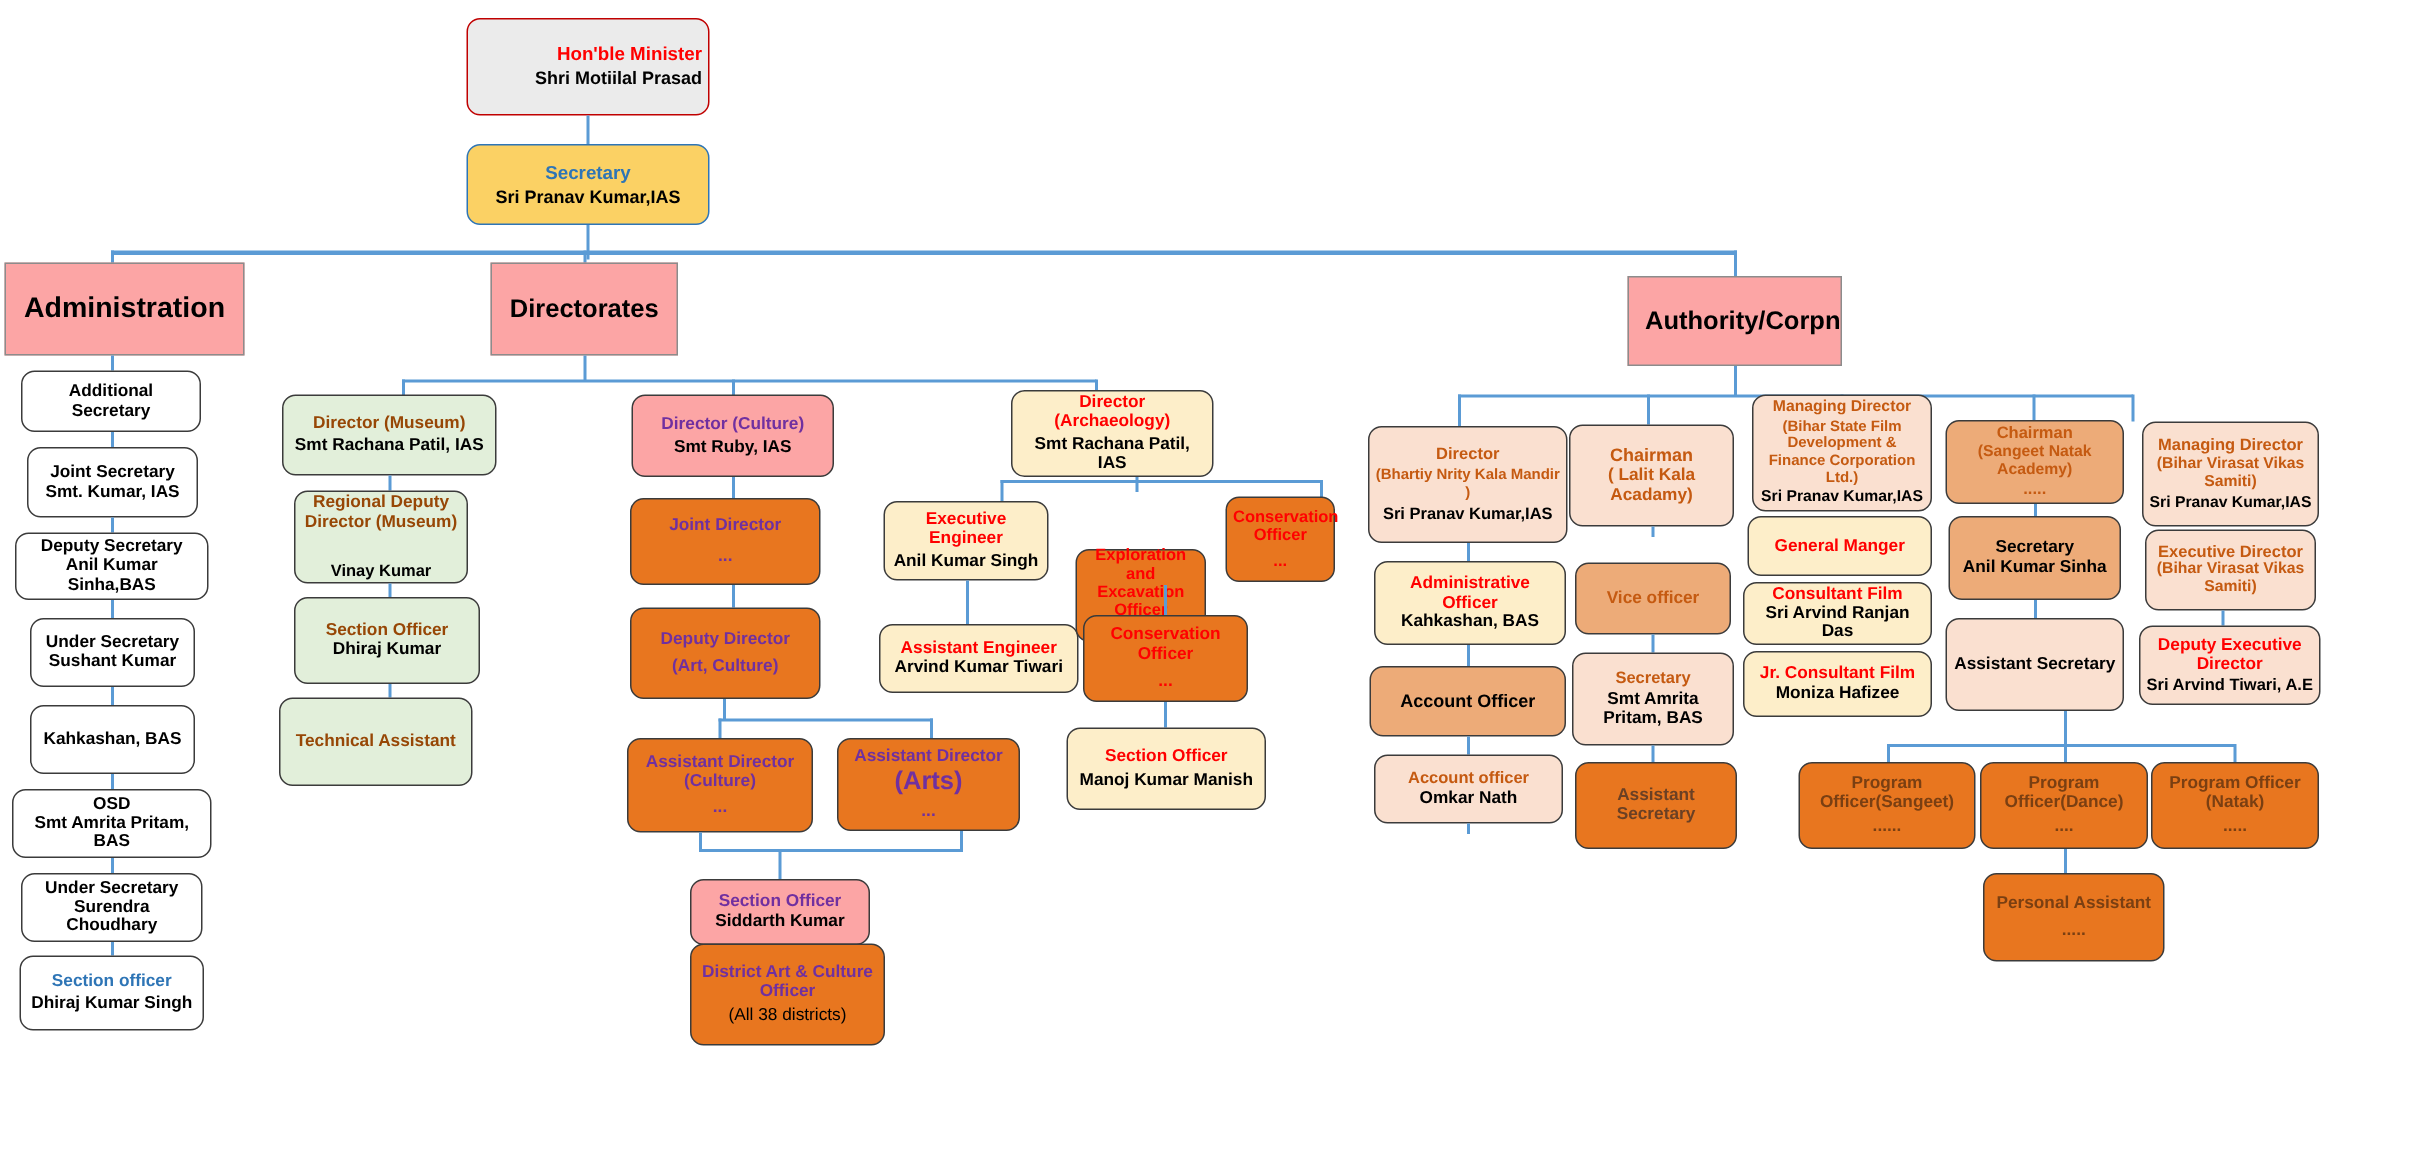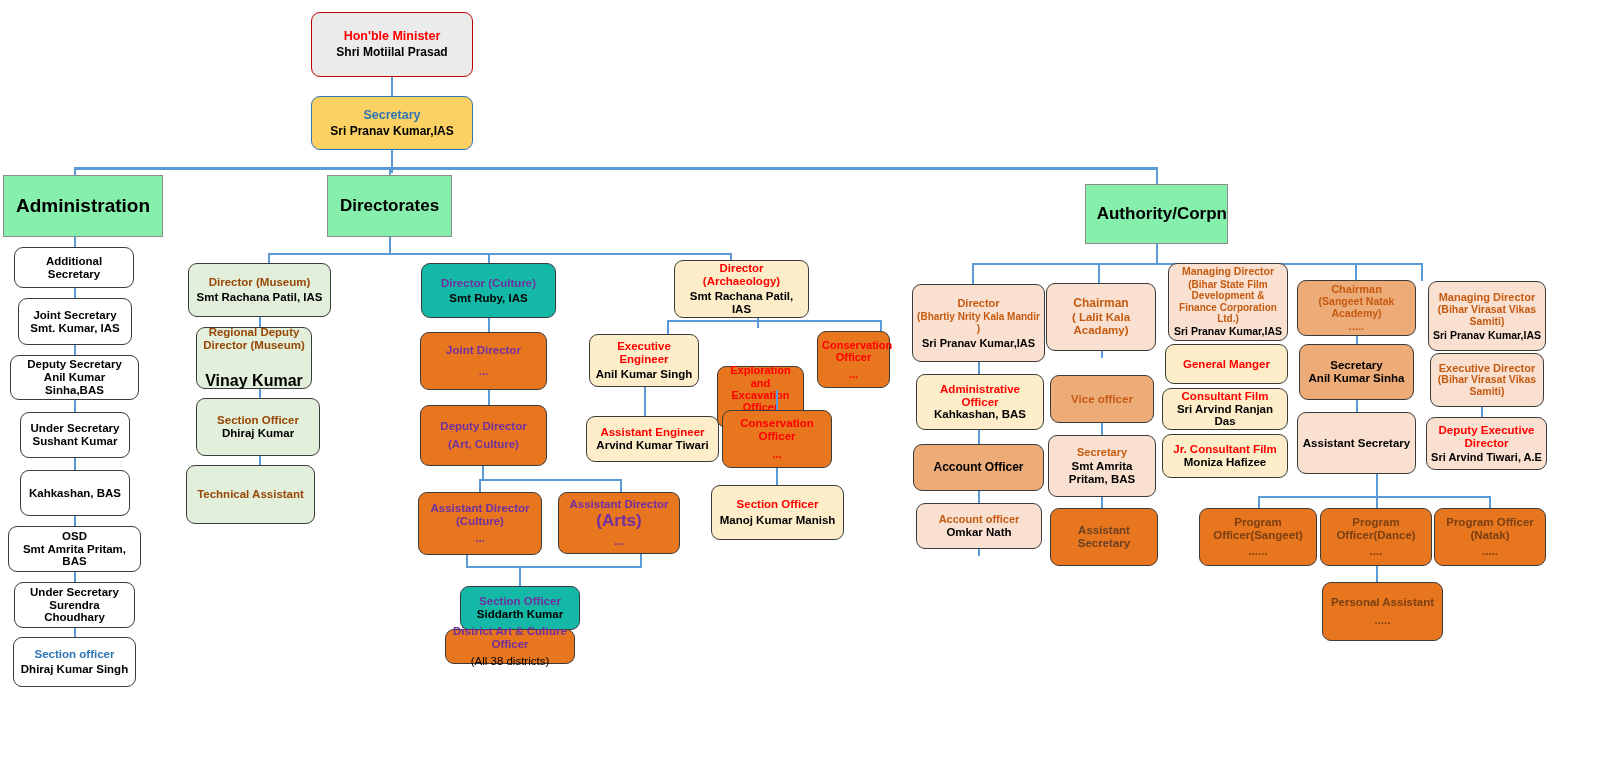--- a/index.html
+++ b/index.html
@@ -5,55 +5,55 @@
   html,body{margin:0;padding:0;background:#ffffff;}
   body{font-family:"Liberation Sans",sans-serif;}
   #canvas{position:relative;width:1606px;height:767px;overflow:hidden;background:#fff;}
 
   .node{position:absolute;box-sizing:border-box;border-radius:9px;
         display:flex;flex-direction:column;align-items:center;justify-content:center;
         text-align:center;line-height:1.12;padding:2px 4px;}
   .node .ln{display:block;width:100%;}
 
   
-  .hdr{position:absolute;box-sizing:border-box;background:#86efac;border:1px solid #8c8c8c;
+  .hdr{position:absolute;box-sizing:border-box;background:#fca5a5;border:1px solid #8c8c8c;
        border-radius:0;display:flex;align-items:center;justify-content:center;
        font-weight:bold;color:#000;}
 
   
   .ln-h,.ln-v{position:absolute;background:#5b9bd5;}
   .ln-h{height:2px;}
   .ln-v{width:2px;}
 
   
   .p-grey   {background:#ebebeb;border:1.4px solid #c00000;}
   .p-yellow {background:#fbd164;border:1.4px solid #2e75b6;}
   .p-white  {background:#ffffff;border:1.4px solid #3b3b3b;}
   .p-green  {background:#e2efda;border:1.4px solid #3b3b3b;}
-  .p-blue   {background:#14b8a6;border:1.4px solid #3b3b3b;}
+  .p-blue   {background:#fca5a5;border:1.4px solid #3b3b3b;}
   .p-orange {background:#e8761f;border:1.4px solid #3b3b3b;}
   .p-cream  {background:#fdeec9;border:1.4px solid #3b3b3b;}
   .p-peach  {background:#fae0d0;border:1.4px solid #3b3b3b;}
   .p-salmon {background:#edab78;border:1.4px solid #3b3b3b;}
 
   
   .t-red    {color:#ff0000;font-weight:bold;}
   .t-black  {color:#000000;font-weight:bold;}
   .t-blue   {color:#2e75b6;font-weight:bold;}
   .t-purple {color:#7030a0;font-weight:bold;}
   .t-orange {color:#c55a11;font-weight:bold;}
   .t-sienna {color:#974706;font-weight:bold;}
   .t-plain  {color:#000000;font-weight:bold;}
 </style>
 </head>
 <body>
 
 <div id="canvas">
 
-  <div class="node p-grey" style="left:311px;top:12px;width:162px;height:65px;">
+  <div class="node p-grey" style="left:311px;top:12px;width:162px;height:65px;text-align:right;">
     <span class="ln t-red" style="font-size:12.5px">Hon'ble Minister</span>
     <span class="ln t-black" style="font-size:12px;margin-top:3px">Shri Motiilal Prasad</span>
   </div>
 
   <div class="ln-v" style="left:391px;top:77px;height:19px;"></div>
 
   <div class="node p-yellow" style="left:311px;top:96px;width:162px;height:54px;">
     <span class="ln t-blue" style="font-size:12.5px">Secretary</span>
     <span class="ln t-black" style="font-size:12px;margin-top:3px">Sri Pranav Kumar,IAS</span>
   </div>
@@ -129,21 +129,21 @@
   <div class="ln-v" style="left:488px;top:253px;height:14px;"></div>
   <div class="ln-v" style="left:730px;top:253px;height:14px;"></div>
 
   <div class="node p-green" style="left:188px;top:263px;width:143px;height:54px;">
     <span class="ln t-sienna" style="font-size:11.5px">Director (Museum)</span>
     <span class="ln t-plain" style="font-size:11.5px;margin-top:2px">Smt Rachana Patil, IAS</span>
   </div>
   <div class="ln-v" style="left:259px;top:317px;height:10px;"></div>
   <div class="node p-green" style="left:196px;top:327px;width:116px;height:62px;">
     <span class="ln t-sienna" style="font-size:11.5px">Regional Deputy Director (Museum)</span>
-    <span class="ln t-plain" style="font-size:16px;margin-top:20px">Vinay Kumar</span>
+    <span class="ln t-plain" style="font-size:11px;margin-top:20px">Vinay Kumar</span>
   </div>
   <div class="ln-v" style="left:259px;top:389px;height:9px;"></div>
   <div class="node p-green" style="left:196px;top:398px;width:124px;height:58px;">
     <span class="ln t-sienna" style="font-size:11.5px">Section Officer</span>
     <span class="ln t-plain" style="font-size:11.5px">Dhiraj Kumar</span>
   </div>
   <div class="ln-v" style="left:259px;top:456px;height:9px;"></div>
   <div class="node p-green" style="left:186px;top:465px;width:129px;height:59px;">
     <span class="ln t-sienna" style="font-size:11.5px">Technical Assistant</span>
   </div>
@@ -182,21 +182,21 @@
   <div class="ln-v" style="left:466px;top:555px;height:12px;"></div>
   <div class="ln-v" style="left:640px;top:554px;height:13px;"></div>
   <div class="ln-h" style="left:466px;top:566px;width:176px;"></div>
   <div class="ln-v" style="left:519px;top:566px;height:20px;"></div>
 
   <div class="node p-blue" style="left:460px;top:586px;width:120px;height:44px;">
     <span class="ln t-purple" style="font-size:11.5px">Section Officer</span>
     <span class="ln t-plain" style="font-size:11.5px">Siddarth Kumar</span>
   </div>
   <div class="ln-v" style="left:519px;top:630px;height:9px;"></div>
-  <div class="node p-orange" style="left:445px;top:629px;width:130px;height:35px;">
+  <div class="node p-orange" style="left:460px;top:629px;width:130px;height:68px;">
     <span class="ln t-purple" style="font-size:11.5px">District Art &amp; Culture Officer</span>
     <span class="ln t-plain" style="font-size:11.5px;margin-top:4px;font-weight:normal">(All 38 districts)</span>
   </div>
 
   <div class="node p-cream" style="left:674px;top:260px;width:135px;height:58px;">
     <span class="ln t-red" style="font-size:11.5px">Director</span>
     <span class="ln t-red" style="font-size:11.5px">(Archaeology)</span>
     <span class="ln t-plain" style="font-size:11.5px;margin-top:2px">Smt Rachana Patil, IAS</span>
   </div>
 

